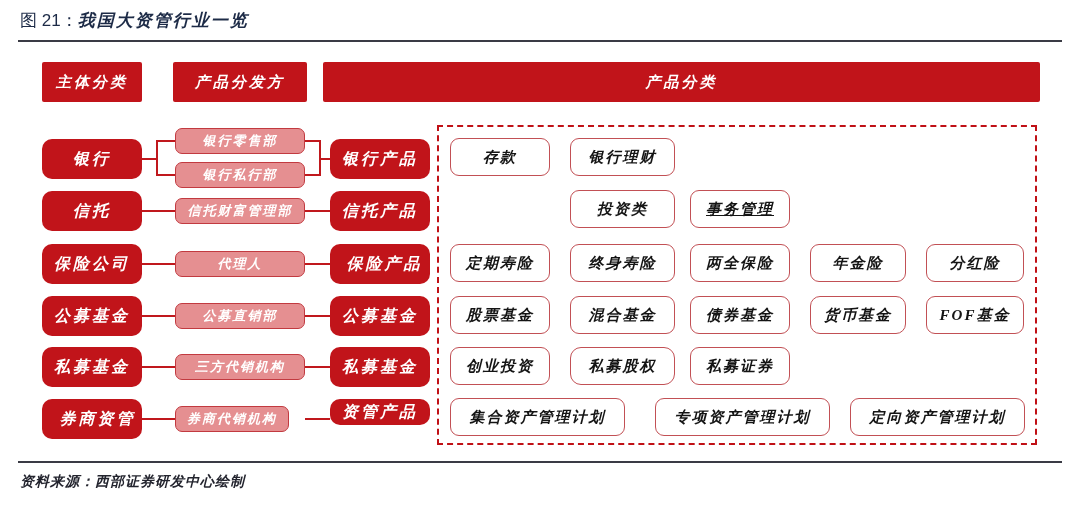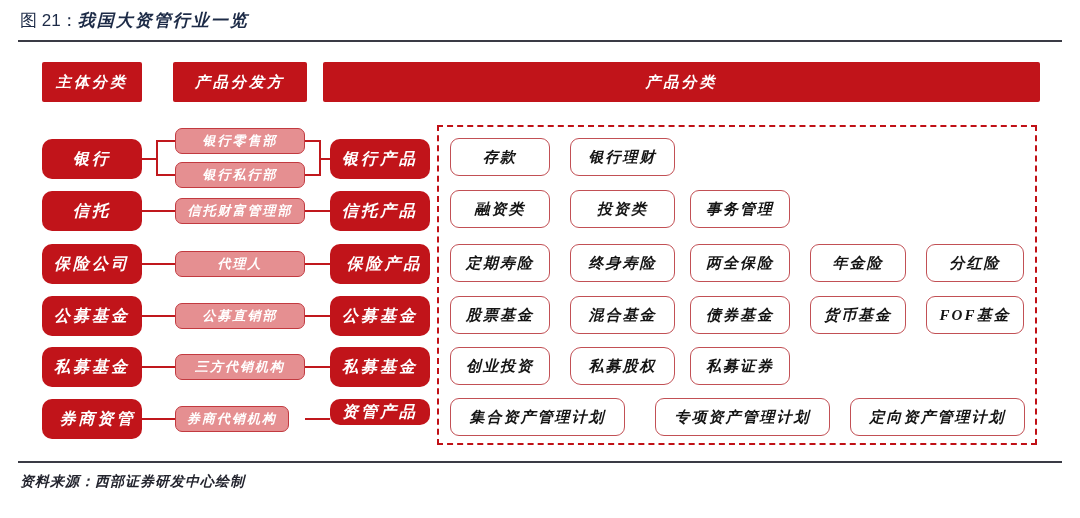--- a/index.html
+++ b/index.html
@@ -89,34 +89,33 @@
   <div class="conn" style="left:142px;top:366px;width:33px;height:2px;"></div>
   <div class="conn" style="left:305px;top:366px;width:25px;height:2px;"></div>
   <div class="conn" style="left:142px;top:418px;width:33px;height:2px;"></div>
   <div class="conn" style="left:305px;top:418px;width:25px;height:2px;"></div>
 
   <div class="dashed-area"></div>
 
   <div class="whitebox" style="left:450px;top:138px;width:100px;height:38px;">存款</div>
   <div class="whitebox" style="left:570px;top:138px;width:105px;height:38px;">银行理财</div>
 
-  <div class="whitebox" style="left:450px;top:190px;width:100px;height:38px;">融资类</div>
   <div class="whitebox" style="left:570px;top:190px;width:105px;height:38px;">投资类</div>
-  <div class="whitebox" style="left:690px;top:190px;width:100px;height:38px;">事务管理</div>
+  <div class="whitebox" style="left:690px;top:190px;width:100px;height:38px;text-decoration:underline;">事务管理</div>
 
   <div class="whitebox" style="left:450px;top:244px;width:100px;height:38px;">定期寿险</div>
   <div class="whitebox" style="left:570px;top:244px;width:105px;height:38px;">终身寿险</div>
   <div class="whitebox" style="left:690px;top:244px;width:100px;height:38px;">两全保险</div>
   <div class="whitebox" style="left:810px;top:244px;width:96px;height:38px;">年金险</div>
   <div class="whitebox" style="left:926px;top:244px;width:98px;height:38px;">分红险</div>
 
   <div class="whitebox" style="left:450px;top:296px;width:100px;height:38px;">股票基金</div>
   <div class="whitebox" style="left:570px;top:296px;width:105px;height:38px;">混合基金</div>
   <div class="whitebox" style="left:690px;top:296px;width:100px;height:38px;">债券基金</div>
-  <div class="whitebox" style="left:810px;top:296px;width:96px;height:38px;">货币基金</div>
+  <div class="whitebox" style="left:810px;top:296px;width:96px;height:38px;border-radius:10px;">货币基金</div>
   <div class="whitebox" style="left:926px;top:296px;width:98px;height:38px;">FOF基金</div>
 
   <div class="whitebox" style="left:450px;top:347px;width:100px;height:38px;">创业投资</div>
   <div class="whitebox" style="left:570px;top:347px;width:105px;height:38px;border-radius:11px;">私募股权</div>
   <div class="whitebox" style="left:690px;top:347px;width:100px;height:38px;">私募证券</div>
 
   <div class="whitebox" style="left:450px;top:398px;width:175px;height:38px;">集合资产管理计划</div>
   <div class="whitebox" style="left:655px;top:398px;width:175px;height:38px;">专项资产管理计划</div>
   <div class="whitebox" style="left:850px;top:398px;width:175px;height:38px;">定向资产管理计划</div>
 

